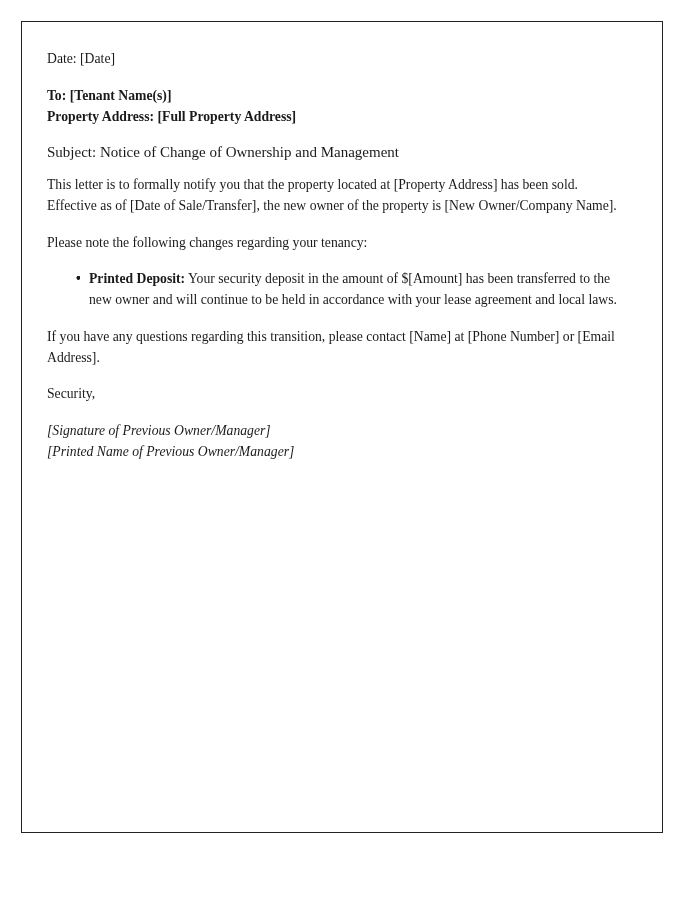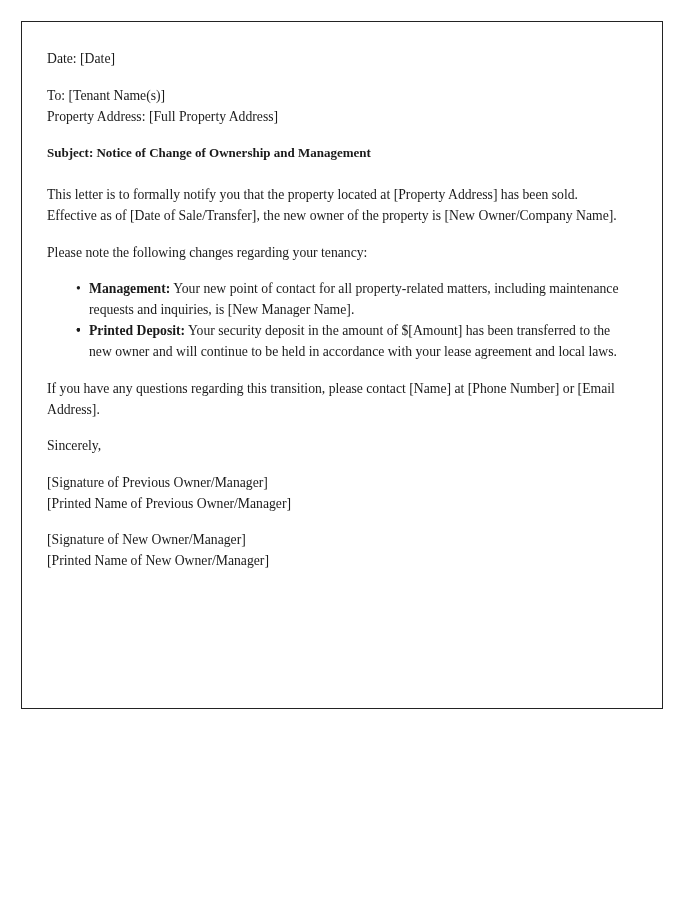--- a/index.html
+++ b/index.html
@@ -12,21 +12,21 @@
     height: 900px;
     font-family: "Liberation Serif", "DejaVu Serif", serif;
     color: #1a1a1a;
     overflow: hidden;
   }
   #letter-frame {
     position: absolute;
     left: 21px;
     top: 21px;
     width: 642px;
-    height: 688px;
+    height: 812px;
     border: 1px solid #232323;
     box-sizing: border-box;
     background: #ffffff;
   }
   #letter-body {
     position: absolute;
     left: 25px;
     top: 26px;
     width: 580px;
   }
@@ -37,29 +37,30 @@
     line-height: 21px;
     text-align: left;
     margin: 0;
     color: #1a1a1a;
   }
   .para {
     margin-bottom: 15.5px;
   }
   .block {
     margin-bottom: 15.5px;
+    font-weight: bold;
   }
   .block .line {
     display: block;
   }
   .subject {
-    font-weight: bold;
-    font-size: 13px;
+    font-weight: normal;
+    font-size: 15px;
     line-height: 21px;
-    margin: 0 0 21px 0;
+    margin: 0 0 11px 0;
   }
   ul.bullets {
     margin: 0 0 15.5px 0;
     padding: 0 0 0 29px;
     list-style: none;
   }
   ul.bullets li {
     position: relative;
     padding-left: 13px;
     margin: 0;
@@ -72,20 +73,21 @@
     line-height: 21px;
   }
   .bullet-label {
     font-weight: bold;
   }
   .sig-block {
     margin-bottom: 15.5px;
   }
   .sig-block .line {
     display: block;
+    font-style: italic;
   }
 </style>
 </head>
 <body>
 
 <div id="letter-frame">
   <div id="letter-body">
 
     <p class="para">Date: [Date]</p>
 
@@ -97,44 +99,39 @@
     <p class="subject">Subject: Notice of Change of Ownership and Management</p>
 
 
     <p class="para">This letter is to formally notify you that the property located at [Property Address] has been sold. Effective as of [Date of Sale/Transfer], the new owner of the property is [New Owner/Company Name].</p>
 
     <p class="para">Please note the following changes regarding your tenancy:</p>
 
     <ul class="bullets">
       <li>
         <span class="marker">•</span>
-        <span class="bullet-text"><span class="bullet-label">Management:</span><span> Your new point of contact for all property-related matters, including maintenance requests and inquiries, is [New Manager Name].</span></span>
       </li>
       <li>
         <span class="marker">•</span>
       </li>
       <li>
         <span class="marker">•</span>
       </li>
       <li>
         <span class="marker">•</span>
         <span class="bullet-text"><span class="bullet-label">Printed Deposit:</span><span> Your security deposit in the amount of $[Amount] has been transferred to the new owner and will continue to be held in accordance with your lease agreement and local laws.</span></span>
       </li>
     </ul>
 
 
     <p class="para">If you have any questions regarding this transition, please contact [Name] at [Phone Number] or [Email Address].</p>
 
 
-    <p class="para">Sincerely,</p>
+    <p class="para">Security,</p>
 
     <div class="sig-block">
       <span class="line">[Signature of Previous Owner/Manager]</span>
       <span class="line">[Printed Name of Previous Owner/Manager]</span>
     </div>
 
-    <div class="sig-block">
-      <span class="line">[Signature of New Owner/Manager]</span>
-      <span class="line">[Printed Name of New Owner/Manager]</span>
-    </div>
 
   </div>
 </div>
 
 </body></html>

